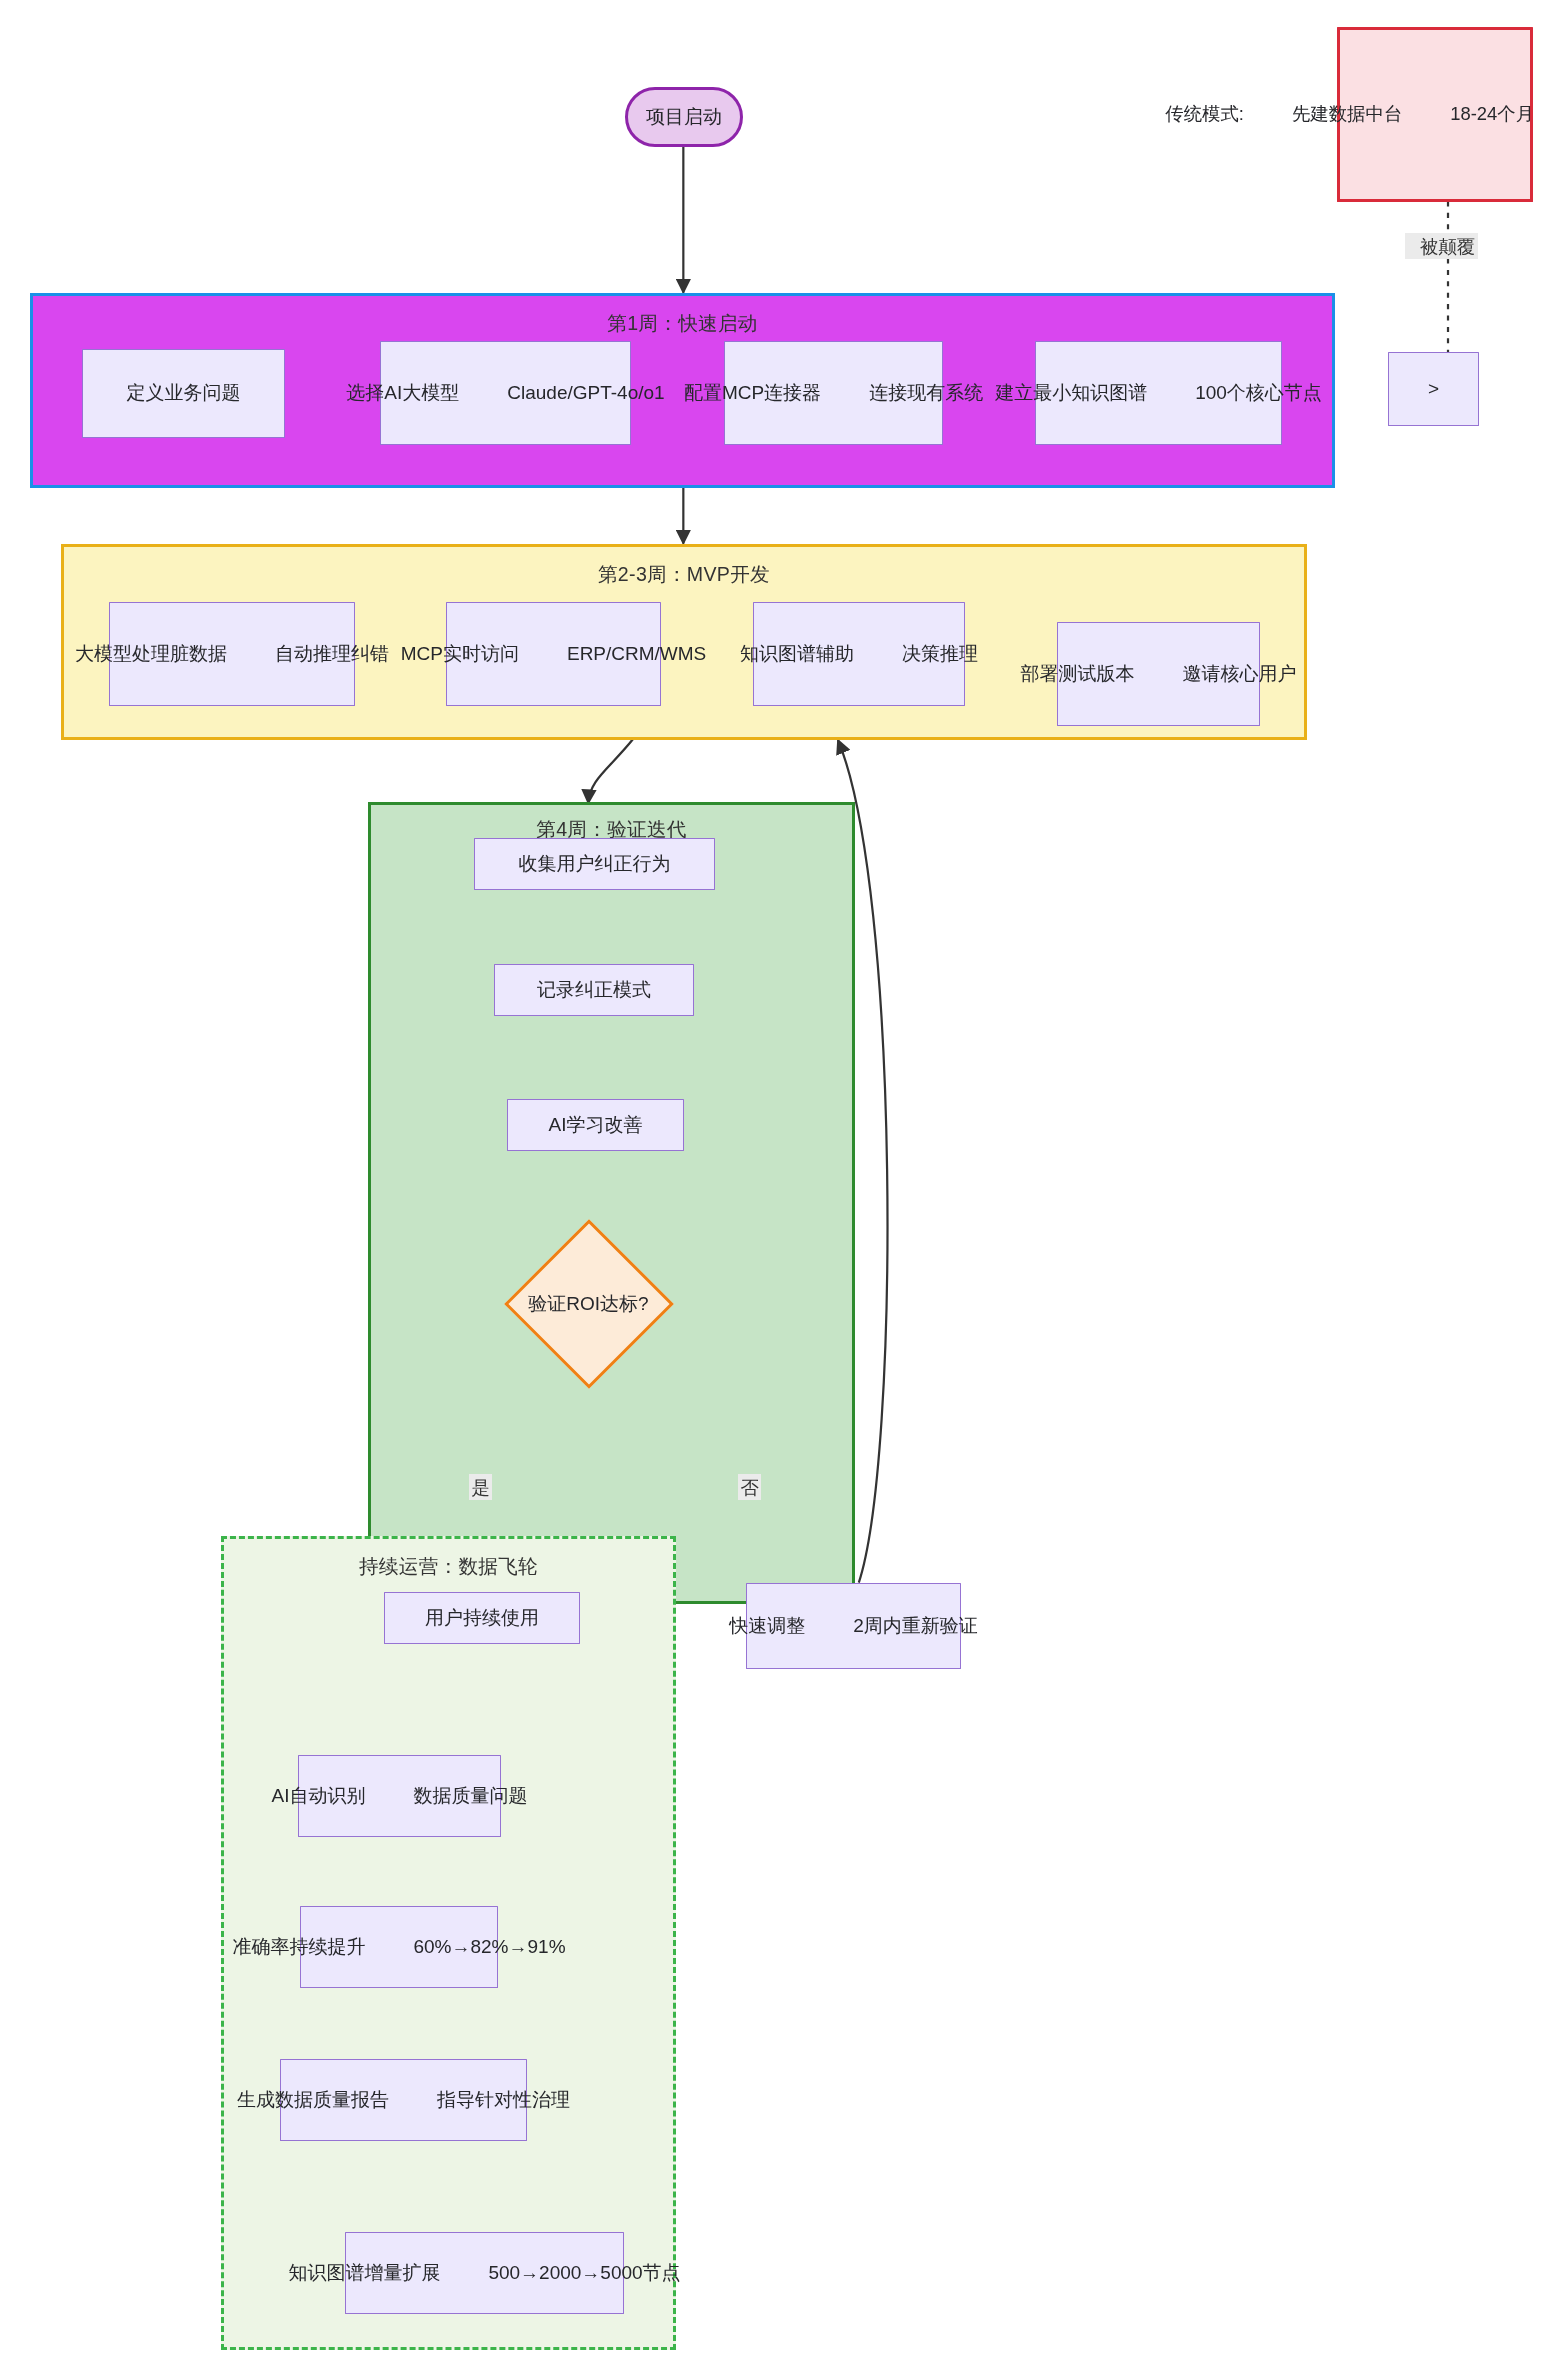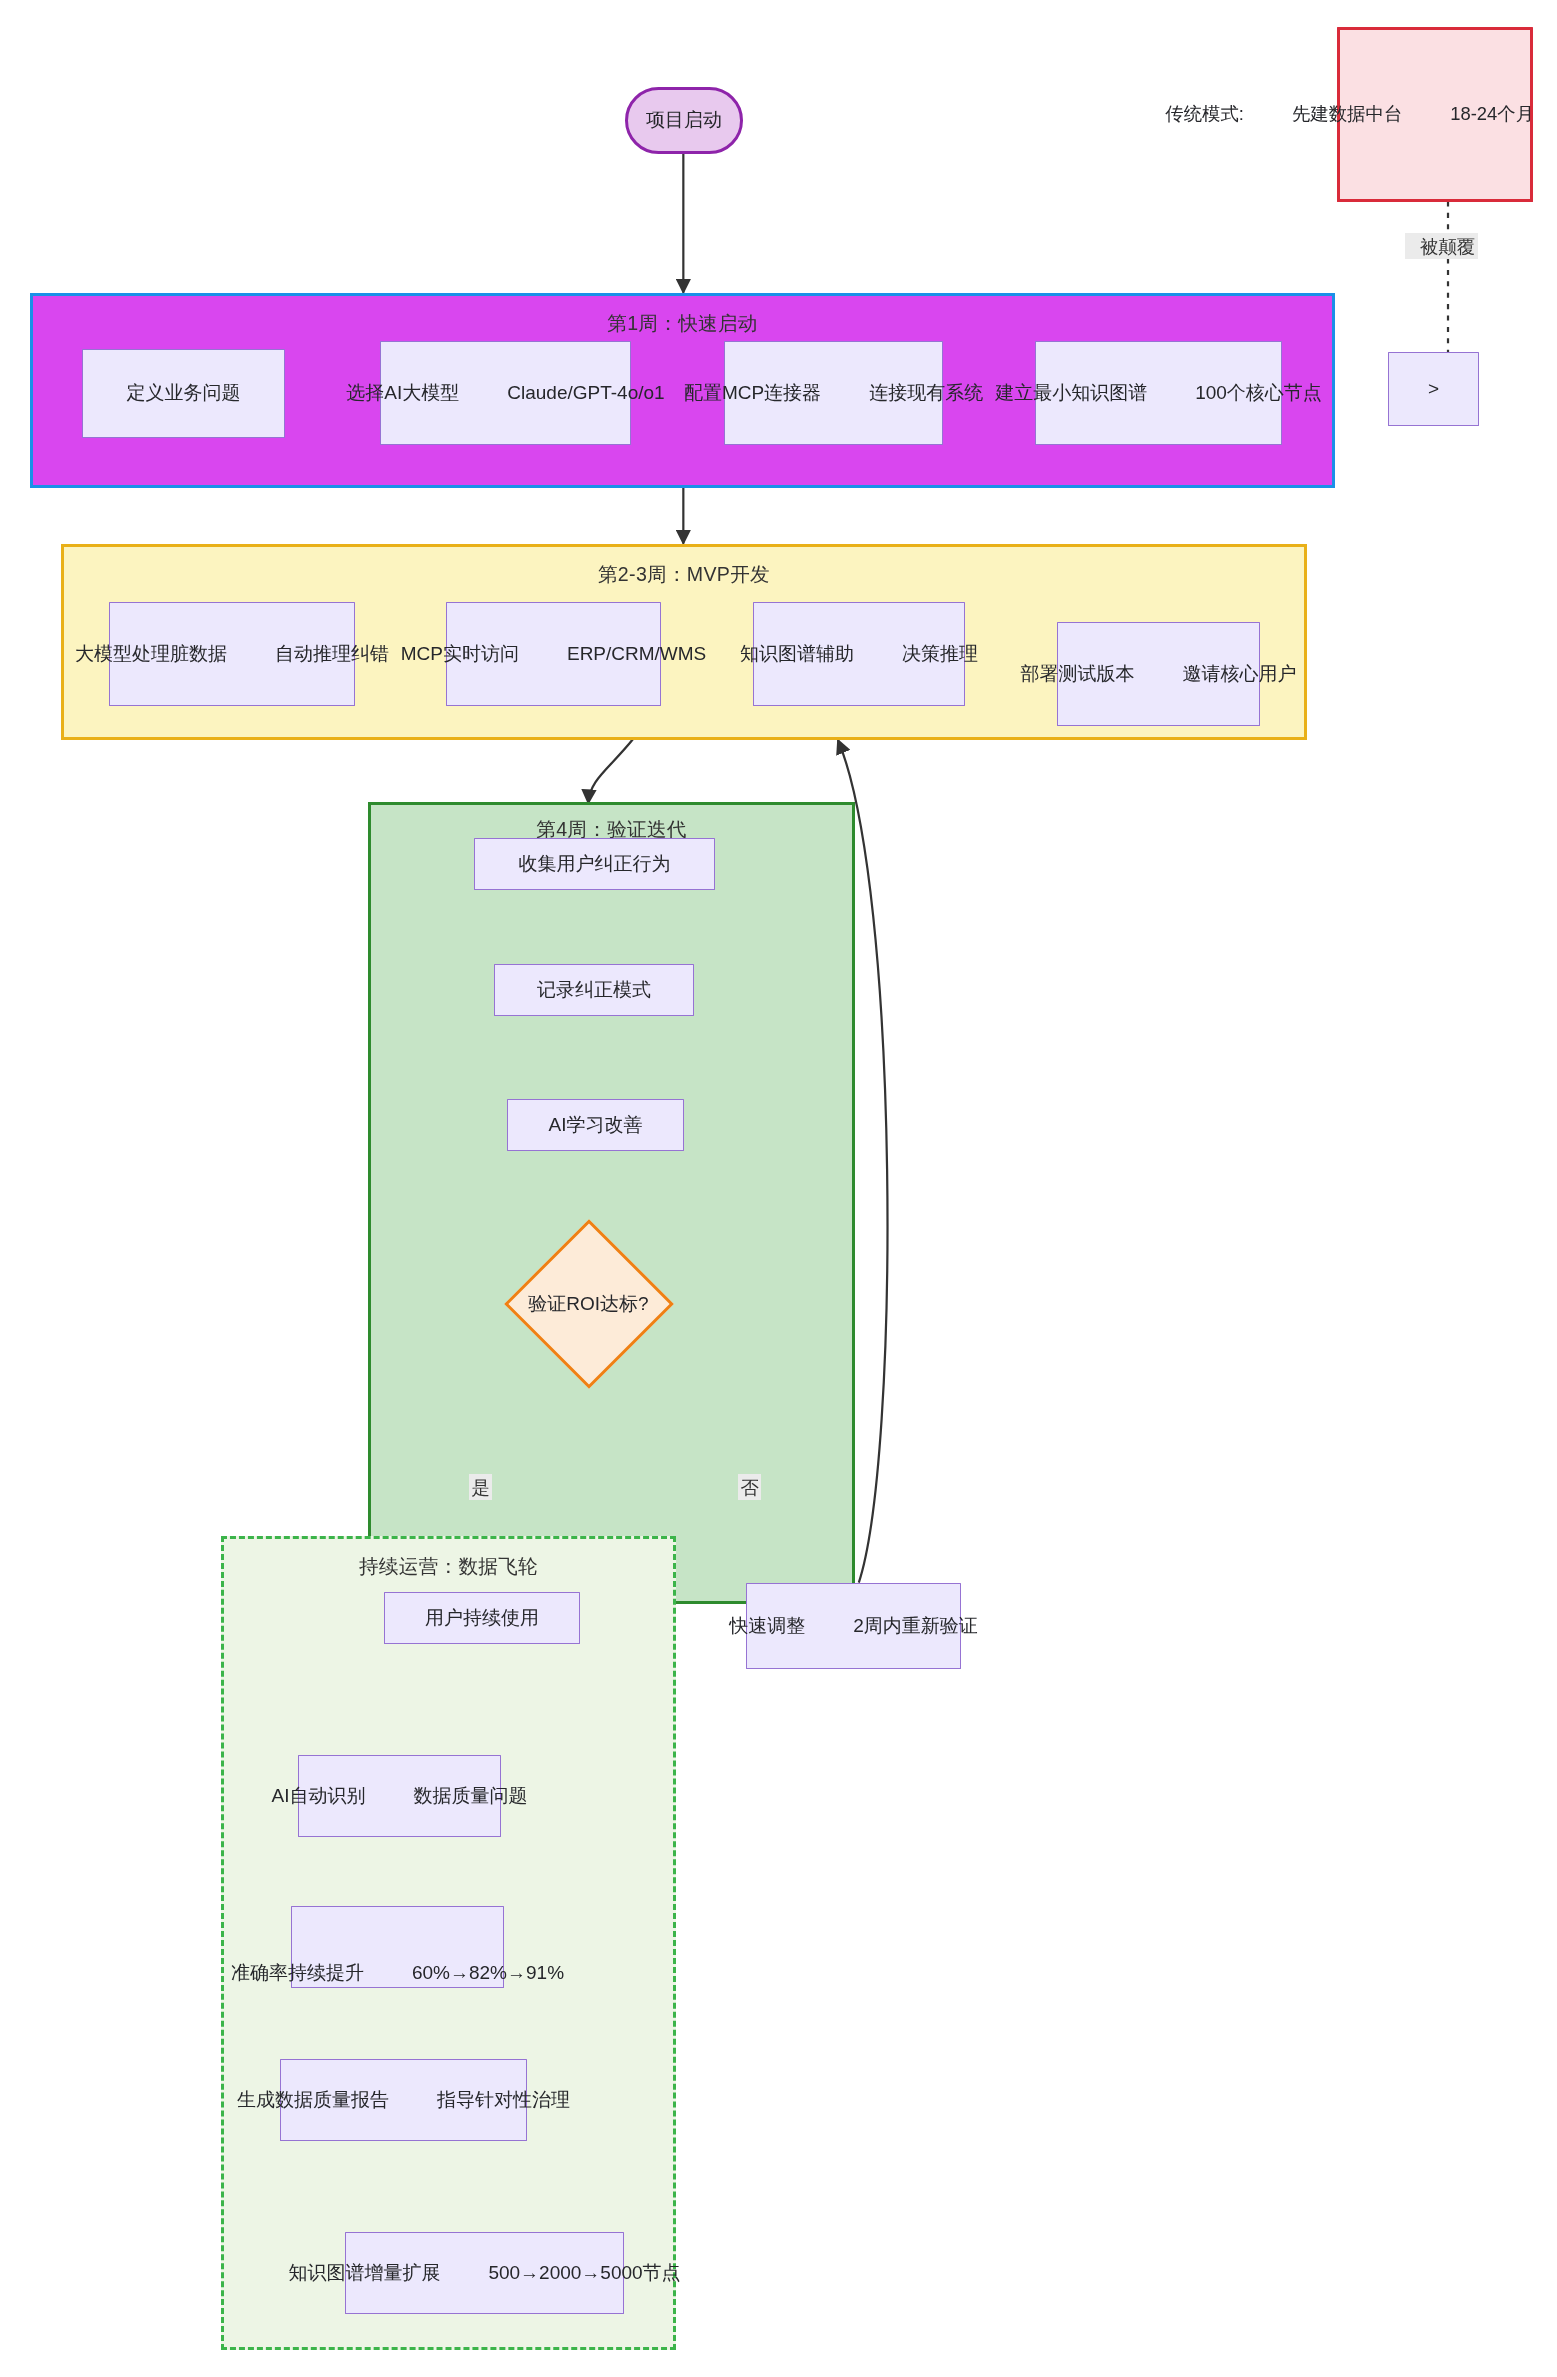--- a/index.html
+++ b/index.html
@@ -140,21 +140,21 @@
       <path d="M 810 2620 C 860 2680, 780 2695, 760 2762"></path>
       <path d="M 643 2900 L 643 3000"></path>
       <path d="M 643 3137 L 643 3242"></path>
       <path d="M 643 3380 C 690 3450, 720 3470, 770 3522"></path>
       <path d="M 883 3520 C 930 3420, 935 2800, 910 2624"></path>
 
       <path d="M 2285 318 L 2285 556" stroke-dasharray="8 10" marker-end="none"></path>
     </g>
   </svg>
 
-  <div class="node stadium" style="left:625px; top:87px; width:118px; height:67px;">
+  <div class="node stadium" style="left:625px; top:87px; width:118px; height:60px;">
     <span class="ln">项目启动</span>
   </div>
 
   <div class="subgraph sg-blue" style="left:30px; top:293px; width:1305px; height:195px;">
     <div class="sg-title" style="top:14px;">第1周：快速启动</div>
   </div>
   <div class="node" style="left:82px; top:349px; width:203px; height:89px;">
     <span class="ln">定义业务问题</span>
   </div>
   <div class="node" style="left:380px; top:341px; width:251px; height:104px;">
@@ -219,21 +219,21 @@
   <div class="subgraph sg-dash" style="left:221px; top:1536px; width:455px; height:814px;">
     <div class="sg-title" style="top:14px;">持续运营：数据飞轮</div>
   </div>
   <div class="node" style="left:384px; top:1592px; width:196px; height:52px;">
     <span class="ln">用户持续使用</span>
   </div>
   <div class="node" style="left:298px; top:1755px; width:203px; height:82px;">
     <span class="ln">AI自动识别</span>
     <span class="ln">数据质量问题</span>
   </div>
-  <div class="node" style="left:291px; top:1906px; width:213px; height:82px;align-items:flex-end;">
+  <div class="node" style="left:300px; top:1906px; width:198px; height:82px;">
     <span class="ln">准确率持续提升</span>
     <span class="ln">60%→82%→91%</span>
   </div>
   <div class="node" style="left:280px; top:2059px; width:247px; height:82px;">
     <span class="ln">生成数据质量报告</span>
     <span class="ln">指导针对性治理</span>
   </div>
   <div class="node" style="left:345px; top:2232px; width:279px; height:82px;">
     <span class="ln">知识图谱增量扩展</span>
     <span class="ln">500→2000→5000节点</span>

